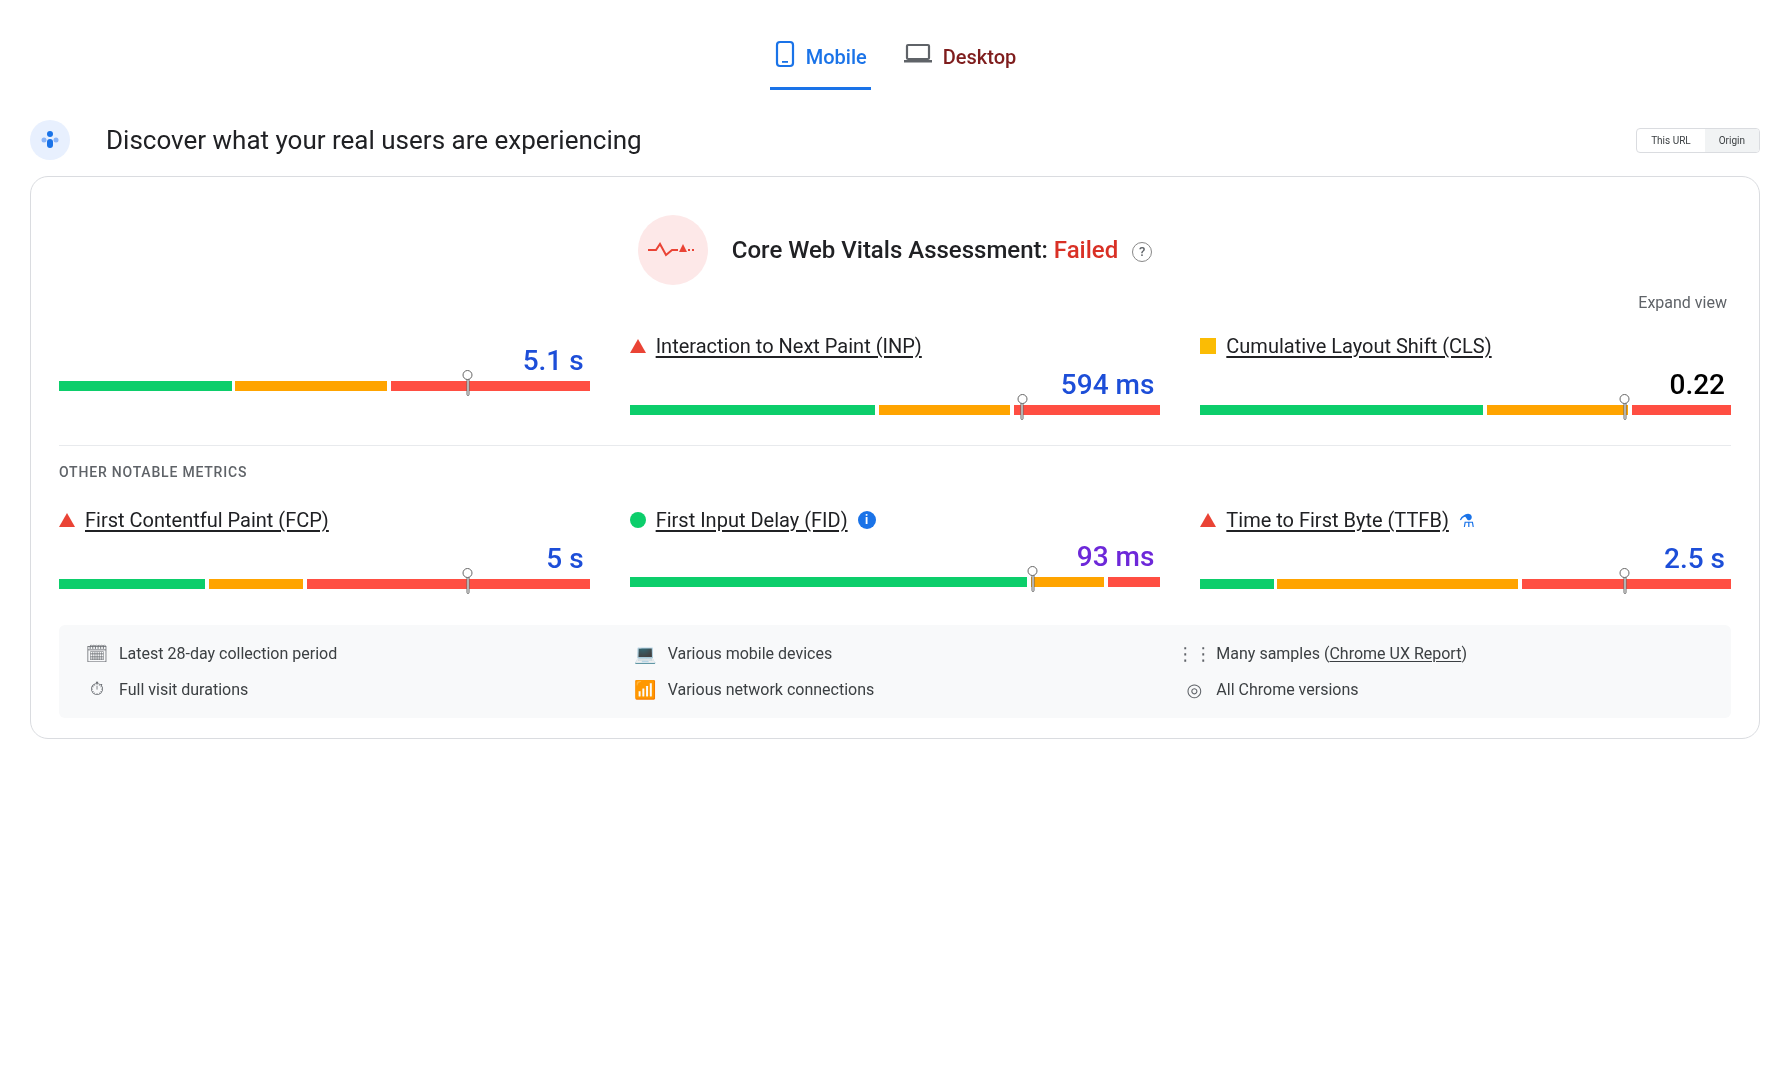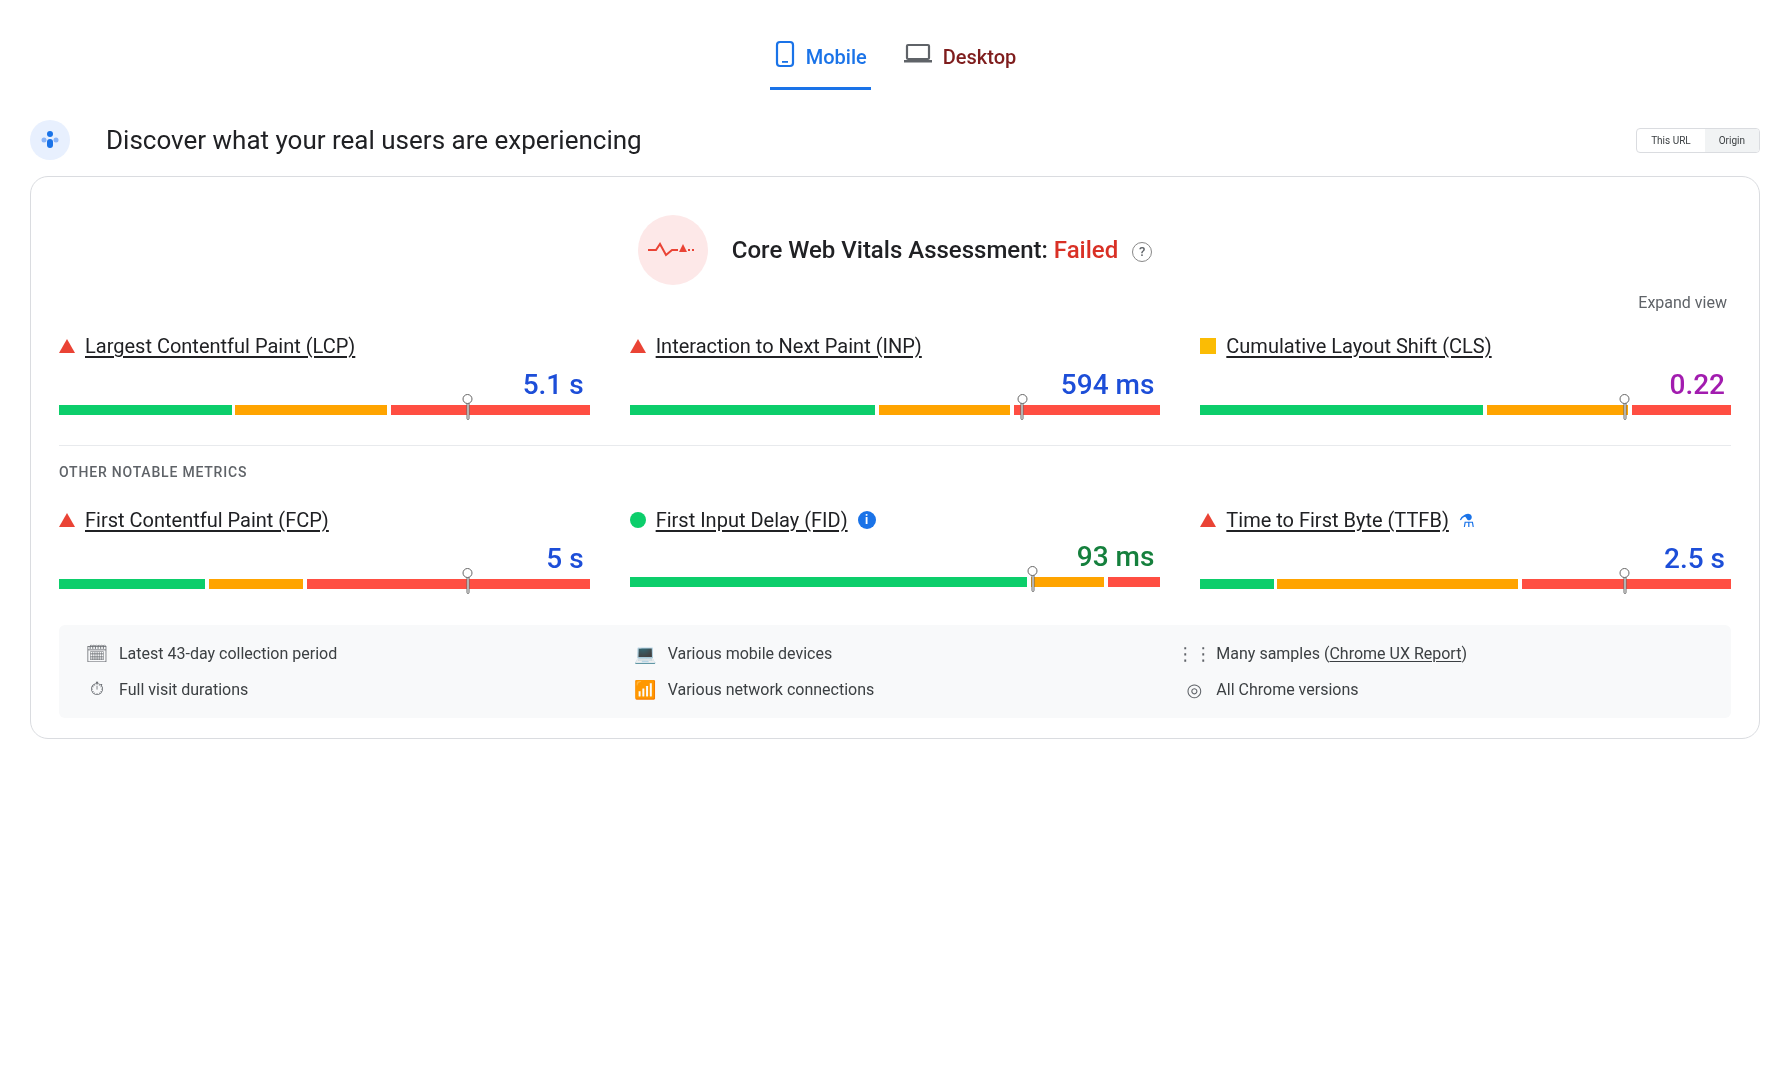--- a/index.html
+++ b/index.html
@@ -170,22 +170,22 @@
     font-size: 18px;
     color: #1a73e8;
   }
   .metric-value {
     text-align: right;
     font-size: 28px;
     font-weight: 500;
     margin: 10px 6px 4px 0;
   }
   .val-red { color: #1d4ed8; }
-  .val-green { color: #15803d; margin-top: 8px; }
-  .val-amber { color: #a21caf; }
+  .val-green { color: #6d28d9; margin-top: 8px; }
+  .val-amber { color: #000000; }
   .bar {
     position: relative;
     height: 10px;
     display: flex;
     width: 100%;
   }
   .bar .seg-bar { height: 100%; }
   .bar .gap { width: 4px; background: #fff; }
   .seg-green { background: #0cce6b; }
   .seg-amber { background: #ffa400; }
@@ -300,24 +300,20 @@
     </div>
   </div>
 
   <div class="expand-row">
     <span class="expand-link">Expand view</span>
   </div>
 
   <div class="metrics-grid">
 
     <div class="metric">
-      <div class="metric-header">
-        <span class="status-triangle-red"></span>
-        <span class="metric-name">Largest Contentful Paint (LCP)</span>
-      </div>
       <div class="metric-value val-red">5.1 s</div>
       <div class="bar">
           <div class="seg-bar seg-green" style="width:33%"></div>
           <div class="gap"></div>
           <div class="seg-bar seg-amber" style="width:29%"></div>
           <div class="gap"></div>
           <div class="seg-bar seg-red" style="width:38%"></div>
           <div class="marker" style="left:77%"></div>
         </div>
     </div>
@@ -408,21 +404,21 @@
           <div class="gap"></div>
           <div class="seg-bar seg-red" style="width:40%"></div>
           <div class="marker" style="left:80%"></div>
         </div>
     </div>
   </div>
 
   <div class="footer-box">
     <div class="footer-item">
       <span class="footer-icon">🗓</span>
-      <span>Latest 43-day collection period</span>
+      <span>Latest 28-day collection period</span>
     </div>
     <div class="footer-item">
       <span class="footer-icon">💻</span>
       <span>Various mobile devices</span>
     </div>
     <div class="footer-item">
       <span class="footer-icon">⋮⋮</span>
       <span>
         <span>Many samples (</span><span class="u">Chrome UX Report</span><span>)</span>
       </span>

